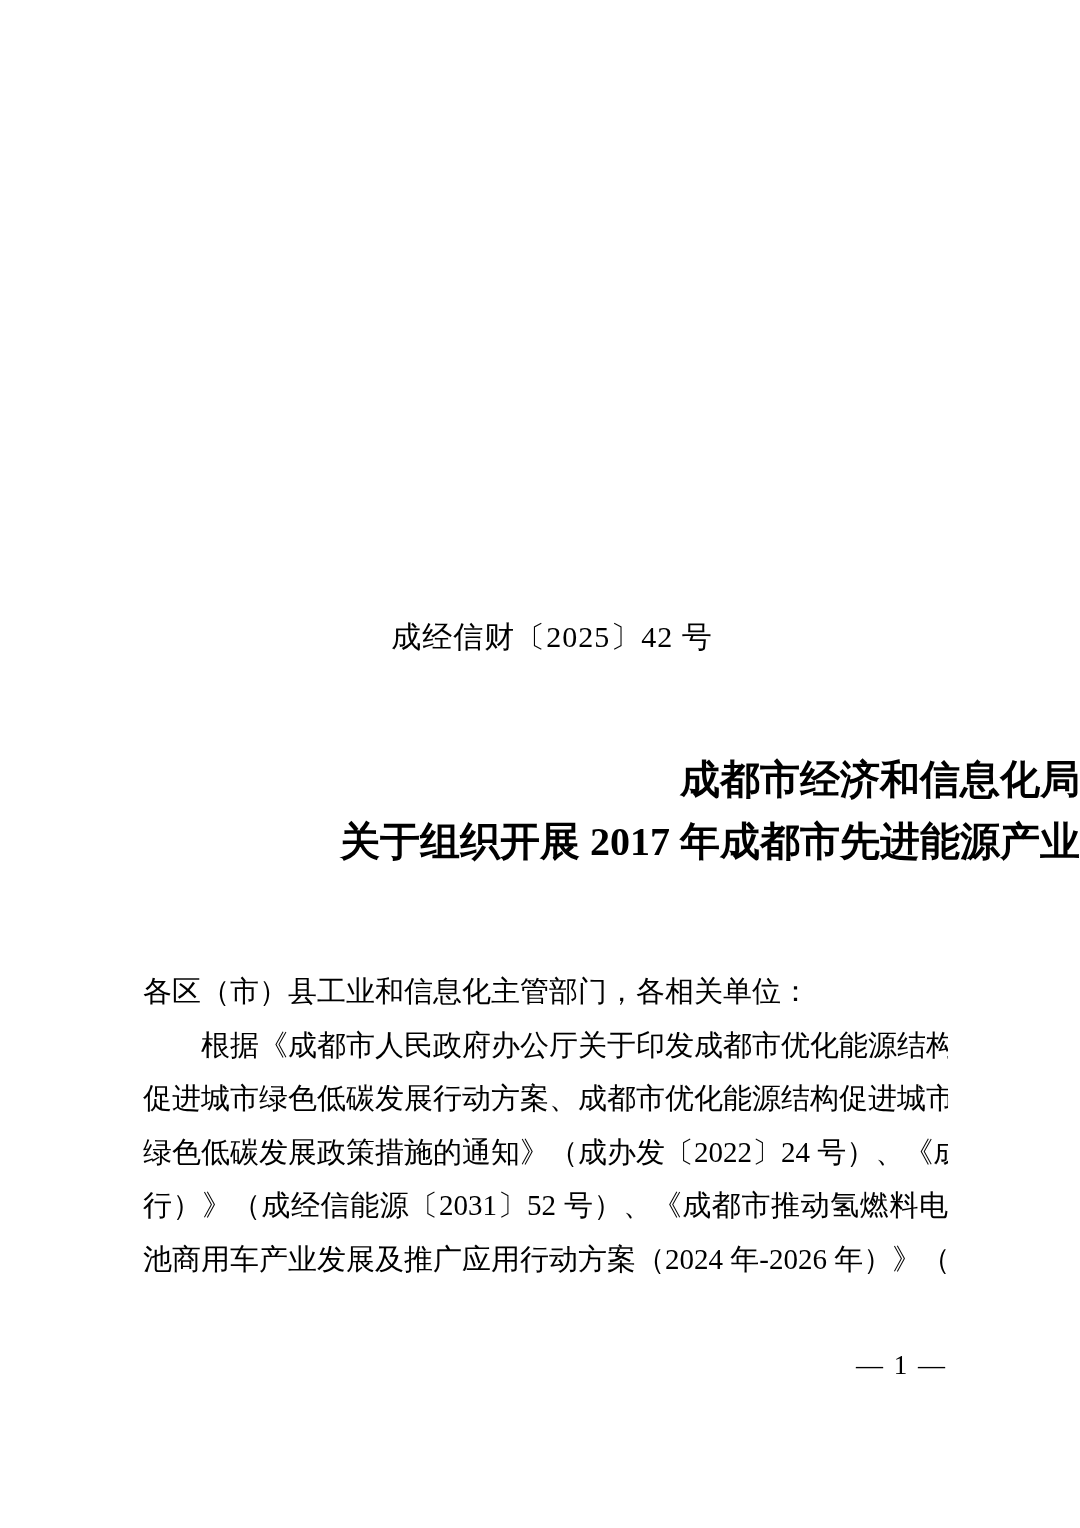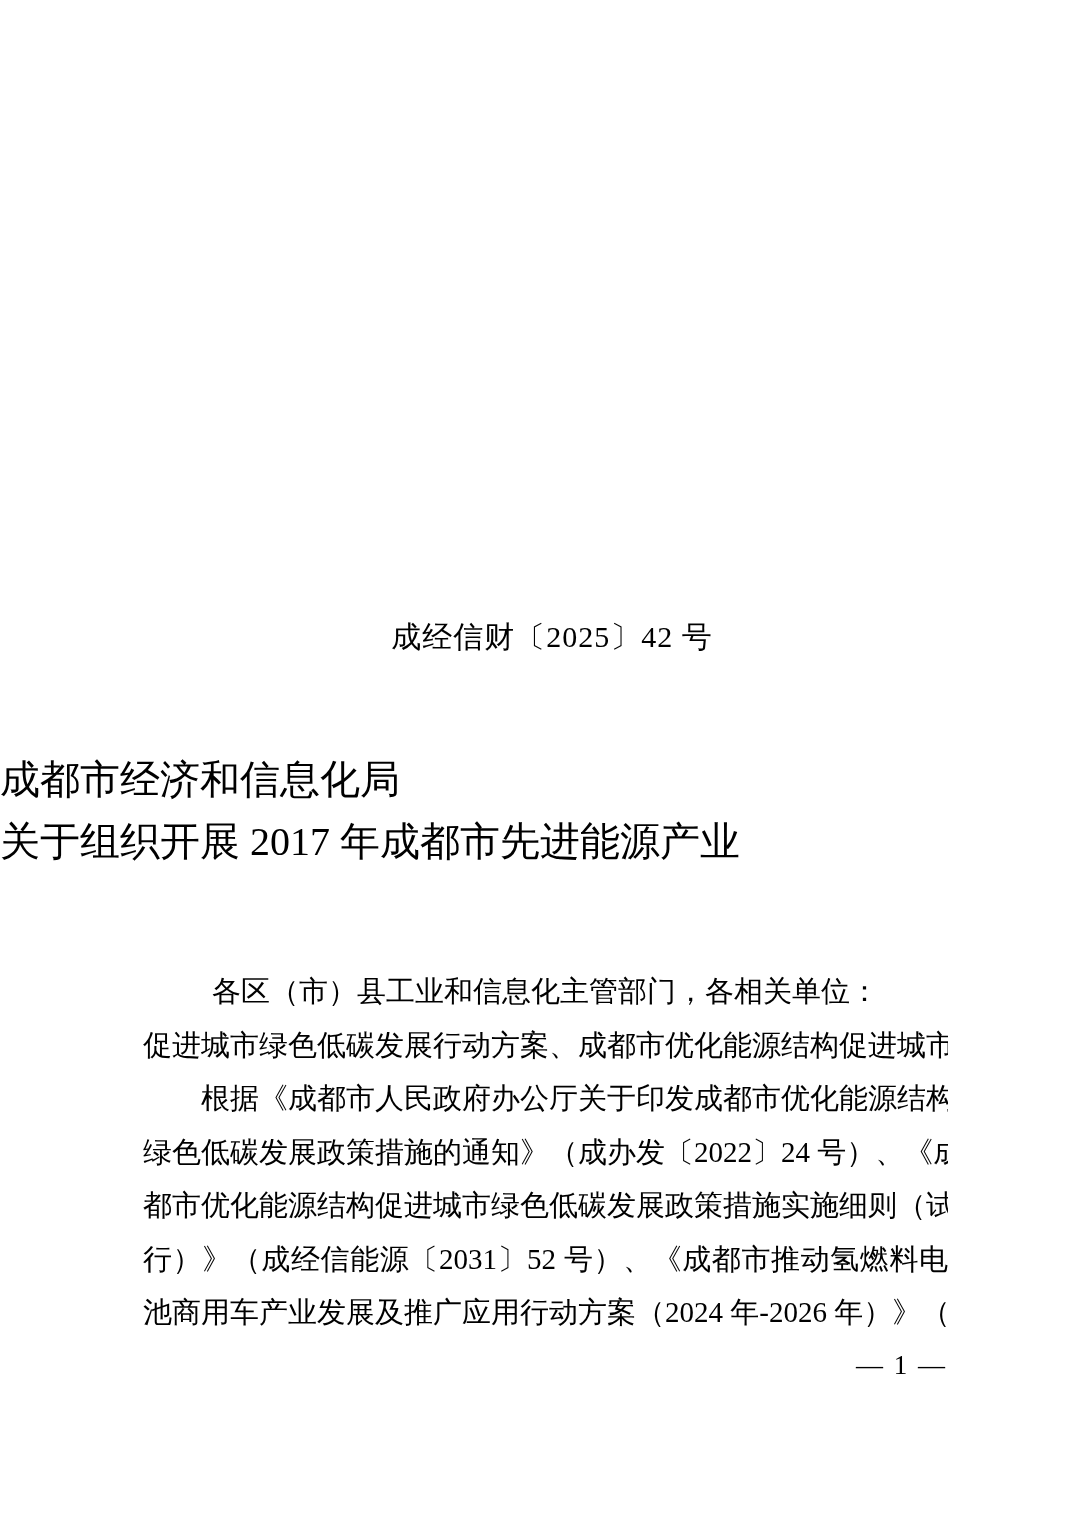--- a/index.html
+++ b/index.html
@@ -25,36 +25,36 @@
     font-size: 30px;
     line-height: 34px;
     letter-spacing: 1px;
     margin-left: 12px;
   }
   .title-block {
     position: absolute;
     top: 749px;
     left: 0;
     width: 100%;
-    text-align: left;
+    text-align: right;
     font-size: 40px;
     line-height: 62px;
-    font-weight: 400;
+    font-weight: 700;
   }
   .body-block {
     position: absolute;
     top: 965px;
     left: 143px;
     width: 805px;
     font-size: 29px;
     line-height: 53.5px;
     font-family: "Liberation Serif", serif;
   }
   .salutation {
-    text-align: center;
+    text-align: left;
     white-space: nowrap;
   }
   .para-line {
     text-align: justify;
     text-align-last: justify;
     white-space: nowrap;
     overflow: hidden;
   }
   .para-line.first {
     text-indent: 58px;
@@ -76,23 +76,22 @@
 
   <div class="doc-number">成经信财〔2025〕42 号</div>
 
   <div class="title-block">
     <div class="title-line">成都市经济和信息化局</div>
     <div class="title-line">关于组织开展 2017 年成都市先进能源产业</div>
   </div>
 
   <div class="body-block">
     <div class="salutation">各区（市）县工业和信息化主管部门，各相关单位：</div>
+    <div class="para-line first">根据《成都市人民政府办公厅关于印发成都市优化能源结构</div>
     <div class="para-line">促进城市绿色低碳发展行动方案、成都市优化能源结构促进城市</div>
-    <div class="para-line first">根据《成都市人民政府办公厅关于印发成都市优化能源结构</div>
     <div class="para-line">绿色低碳发展政策措施的通知》（成办发〔2022〕24 号）、《成</div>
-    <div class="para-line">都市优化能源结构促进城市绿色低碳发展政策措施实施细则（试</div>
     <div class="para-line">行）》（成经信能源〔2031〕52 号）、《成都市推动氢燃料电</div>
     <div class="para-line">池商用车产业发展及推广应用行动方案（2024 年-2026 年）》（成</div>
   </div>
 
   <div class="page-number">— 1 —</div>
 
 </div>
 
 </body></html>

